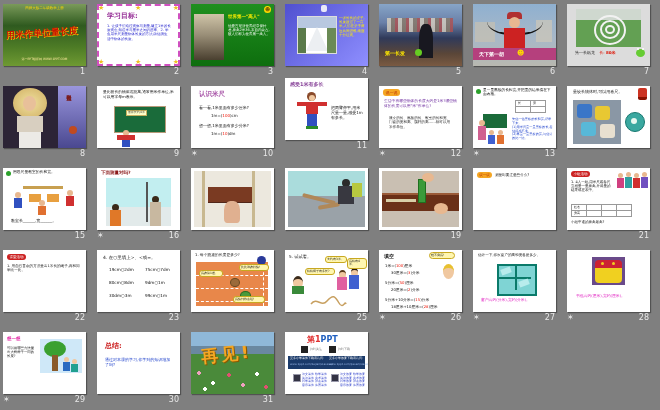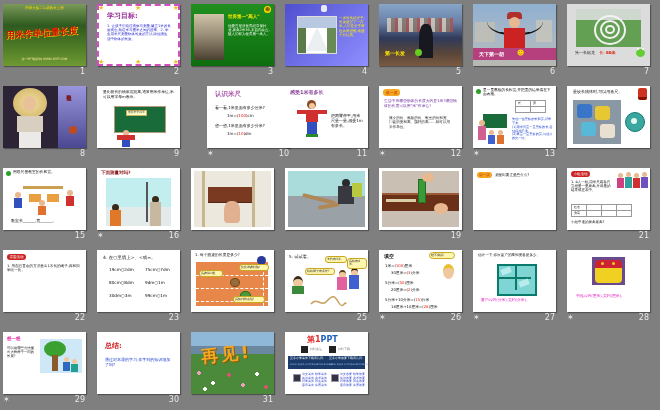--- a/index.html
+++ b/index.html
@@ -151,39 +151,39 @@
     </div>
     <div class="abs circ" style="left:26px;top:44px;width:6px;height:6px;background:#e8b890"></div>
     <div class="abs" style="left:20px;top:49px;width:18px;height:5px;background:#d03030"></div>
     <div class="abs" style="left:25px;top:54px;width:8px;height:7px;background:#3050c0"></div>
   </div>
   <div class="lbl">
       <span class="num">9</span>
     </div>
 </div>
 
-<div class="cell" style="left:207px;top:86px">
+<div class="cell" style="left:191px;top:86px">
   <div class="thumb">
     <div class="abs" style="left:8px;top:5px;font-size:6.5px;font-weight:bold;color:#a855a8">认识米尺</div>
     <div class="abs" style="left:8px;top:20px;width:70px;font-size:4px;color:#111">看一看,1米里面有多少厘米?</div>
     <div class="abs" style="left:20px;top:28px;font-size:4px;color:#111">
       <span>1m=(</span><span style="color:#ee1100">100</span><span>)cm</span>
     </div>
     <div class="abs" style="left:8px;top:38px;width:70px;font-size:4px;color:#111">想一想,1米里面有多少分米?</div>
     <div class="abs" style="left:20px;top:46px;font-size:4px;color:#111">
       <span>1m=(</span><span style="color:#ee1100">10</span><span>)dm</span>
     </div>
   </div>
   <div class="lbl">
       <span class="star">✶</span>
       <span class="num">10</span>
     </div>
 </div>
 
-<div class="cell" style="left:285px;top:86px">
+<div class="cell" style="left:285px;top:78px">
   <div class="thumb">
     <div class="abs" style="left:5px;top:3px;font-size:5px;font-weight:bold;color:#884499">感受1米有多长</div>
     <div class="abs circ" style="left:22px;top:14px;width:9px;height:9px;background:#8a4a2a"></div>
     <div class="abs circ" style="left:24px;top:17px;width:6px;height:6px;background:#f0c8a0"></div>
     <div class="abs" style="left:12px;top:24px;width:30px;height:4px;background:#d03030"></div>
     <div class="abs" style="left:21px;top:24px;width:12px;height:12px;background:#d03030"></div>
     <div class="abs" style="left:22px;top:36px;width:10px;height:12px;background:#3050c0"></div>
     <div class="abs" style="left:21px;top:48px;width:12px;height:3px;background:#2a8a2a"></div>
     <div class="abs" style="left:46px;top:28px;width:32px;font-size:4px;color:#111">把两臂伸平,用米尺量一量,感受1m有多长。</div>
   </div>

